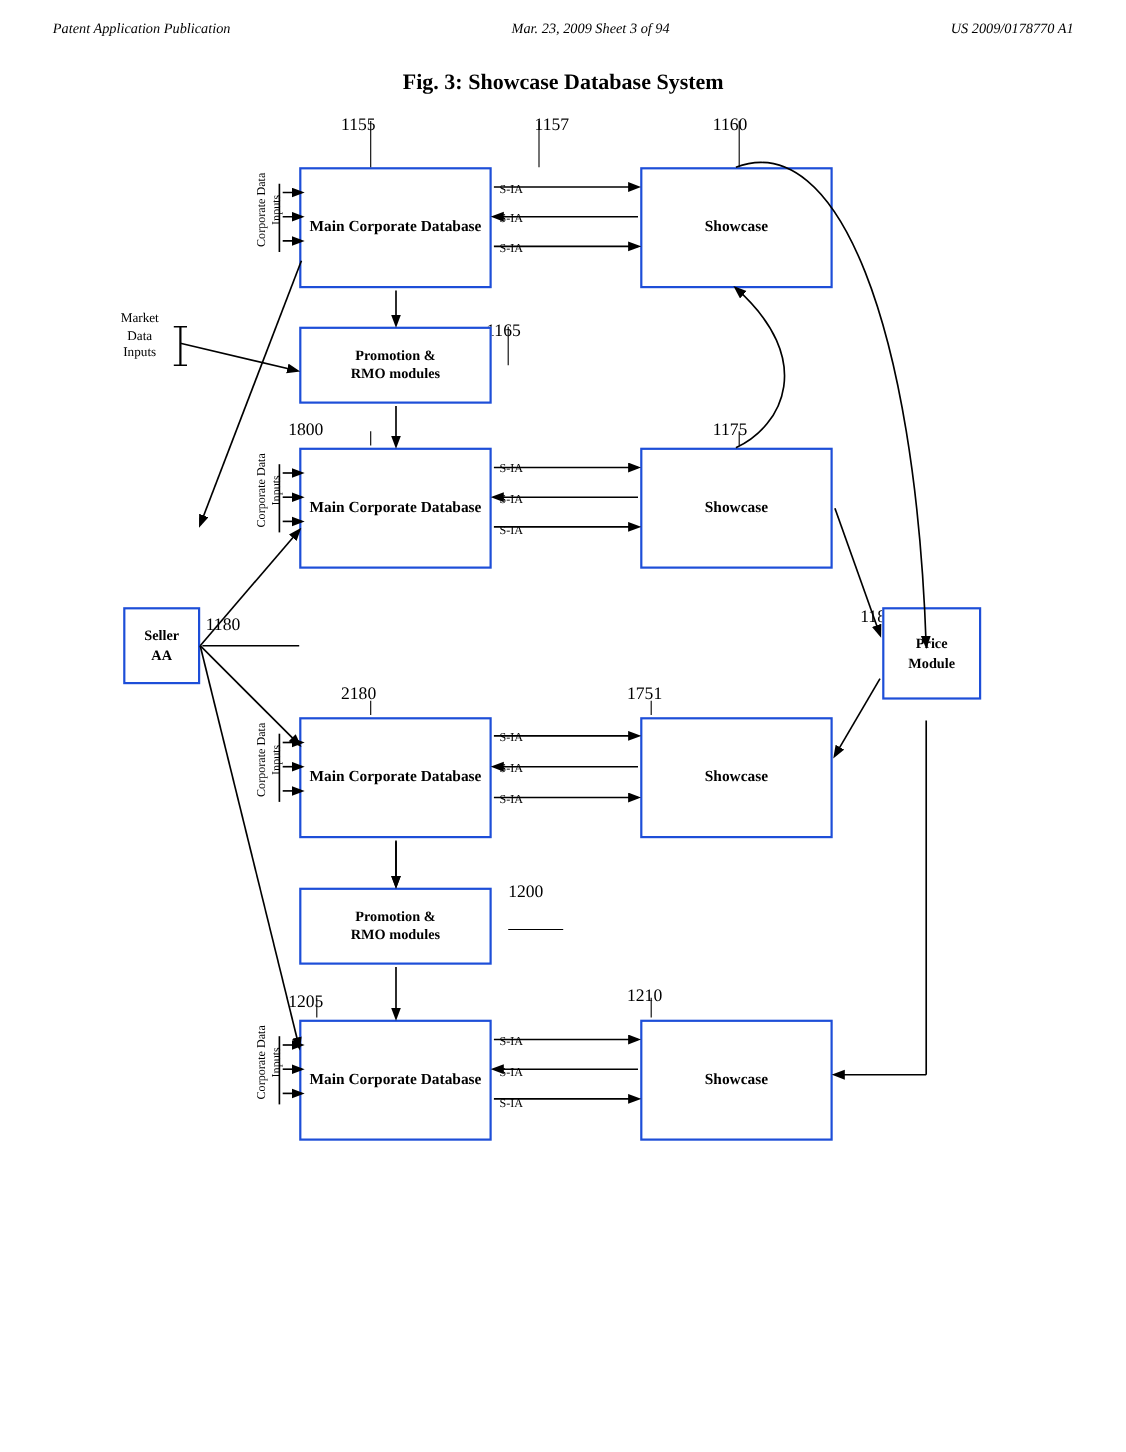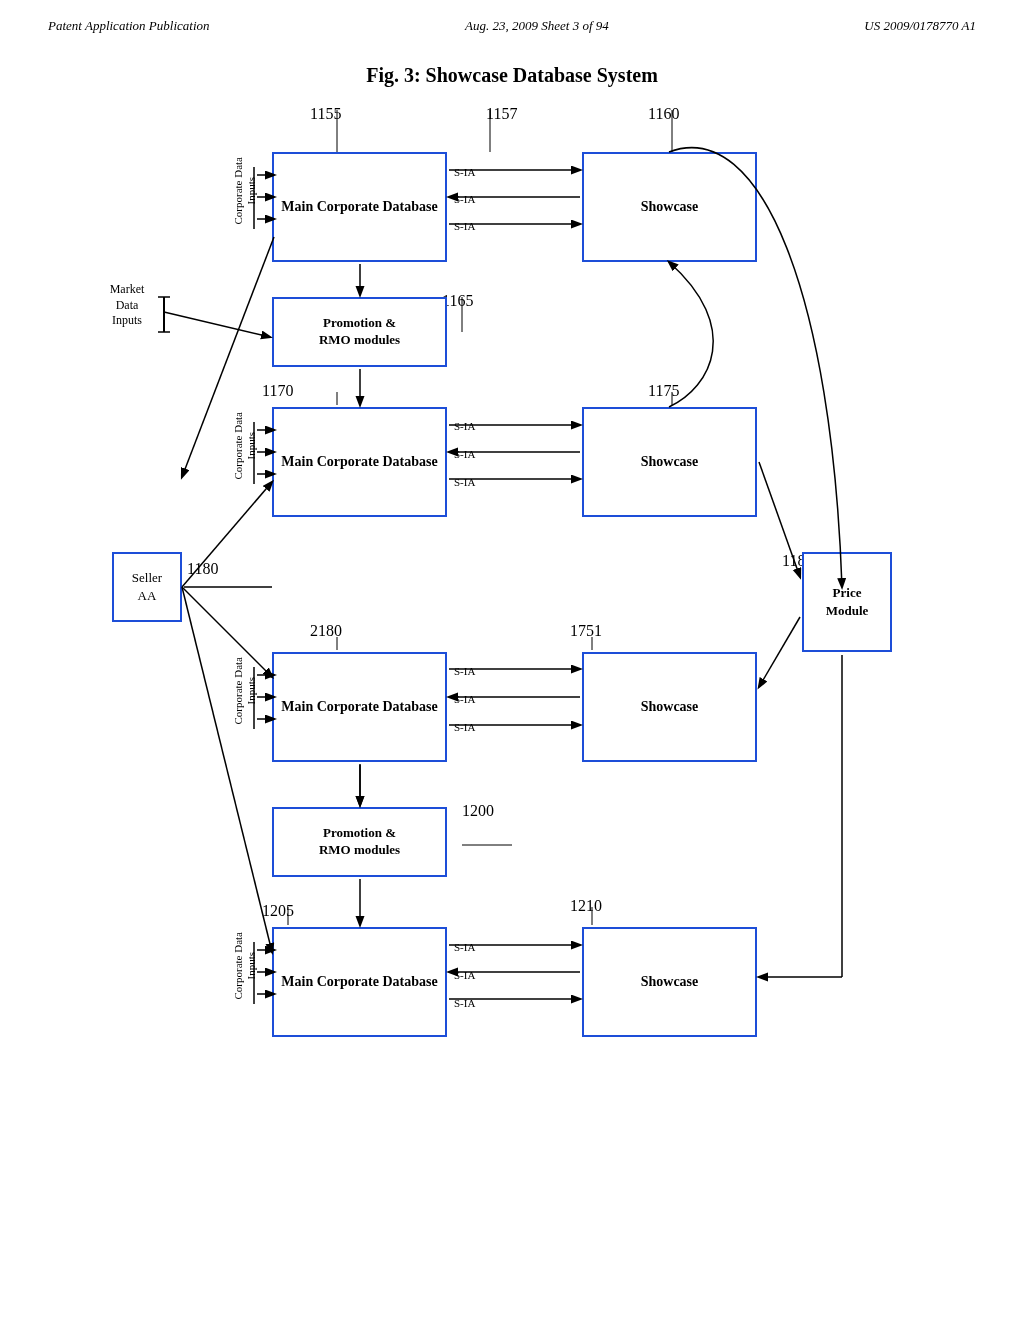--- a/index.html
+++ b/index.html
@@ -80,21 +80,21 @@
       font-size: 11px;
       text-align: center;
       line-height: 1.2;
     }
   </style>
 </head>
 <body>
 
 <div class="page-header">
   <span>Patent Application Publication</span>
-  <span>Aug. 23, 2009  Sheet 3 of 94</span>
+  <span>Mar. 23, 2009  Sheet 3 of 94</span>
   <span>US 2009/0178770 A1</span>
 </div>
 
 <div class="page-title">Fig. 3: Showcase Database System</div>
 
 <div class="diagram-container">
 
   <span class="refnum" style="left:228px; top:8px;">1155</span>
   <span class="refnum" style="left:388px; top:8px;margin-left:16px;">1157</span>
   <span class="refnum" style="left:566px; top:8px;">1160</span>
@@ -119,21 +119,21 @@
   <span class="refnum" style="left:360px; top:195px;">1165</span>
 
   <div class="label" style="left:10px; top:185px; width:70px;">
     <span style="font-size:12px; line-height:1.3;">Market<br>Data<br>Inputs</span>
   </div>
 
   <div class="box" style="left:190px; top:200px; width:175px; height:70px;">
     <span style="font-size:13px; font-weight:bold; line-height:1.3;">Promotion &amp;<br>RMO modules</span>
   </div>
 
-  <span class="refnum" style="left:180px; top:285px;">1170</span>
+  <span class="refnum" style="left:180px; top:285px;">1800</span>
   <span class="refnum" style="left:566px; top:285px;">1175</span>
 
   <div class="label" style="left:148px; top:315px; width:30px; height:110px;">
     <span class="vertical-text">Corporate Data<br>Inputs</span>
   </div>
 
   <div class="box" style="left:190px; top:310px; width:175px; height:110px;">
     <span>Main Corporate
 Database</span>
   </div>
@@ -142,25 +142,25 @@
     <span>Showcase</span>
   </div>
 
   <span class="label" style="left:372px; top:322px; font-size:11px;">S-IA</span>
   <span class="label" style="left:372px; top:350px; font-size:11px;">S-IA</span>
   <span class="label" style="left:372px; top:378px; font-size:11px;">S-IA</span>
 
   <span class="refnum" style="left:105px; top:463px;">1180</span>
 
   <div class="box" style="left:30px; top:455px; width:70px; height:70px;">
-    <span style="font-size:13px; font-weight:normal; line-height:1.4;">Seller<br>AA</span>
+    <span style="font-size:13px; font-weight:bold; line-height:1.4;">Seller<br>AA</span>
   </div>
 
   <span class="refnum" style="left:700px; top:455px;">1185</span>
-  <div class="box" style="left:720px; top:455px; width:90px; height:100px;">
+  <div class="box" style="left:720px; top:455px; width:90px; height:84px;">
     <span style="font-size:13px; font-weight:bold; line-height:1.4;">Price<br>Module</span>
   </div>
 
   <span class="refnum" style="left:228px; top:525px;">2180</span>
   <span class="refnum" style="left:488px; top:525px;">1751</span>
 
   <div class="label" style="left:148px; top:560px; width:30px; height:110px;">
     <span class="vertical-text">Corporate Data<br>Inputs</span>
   </div>
 

